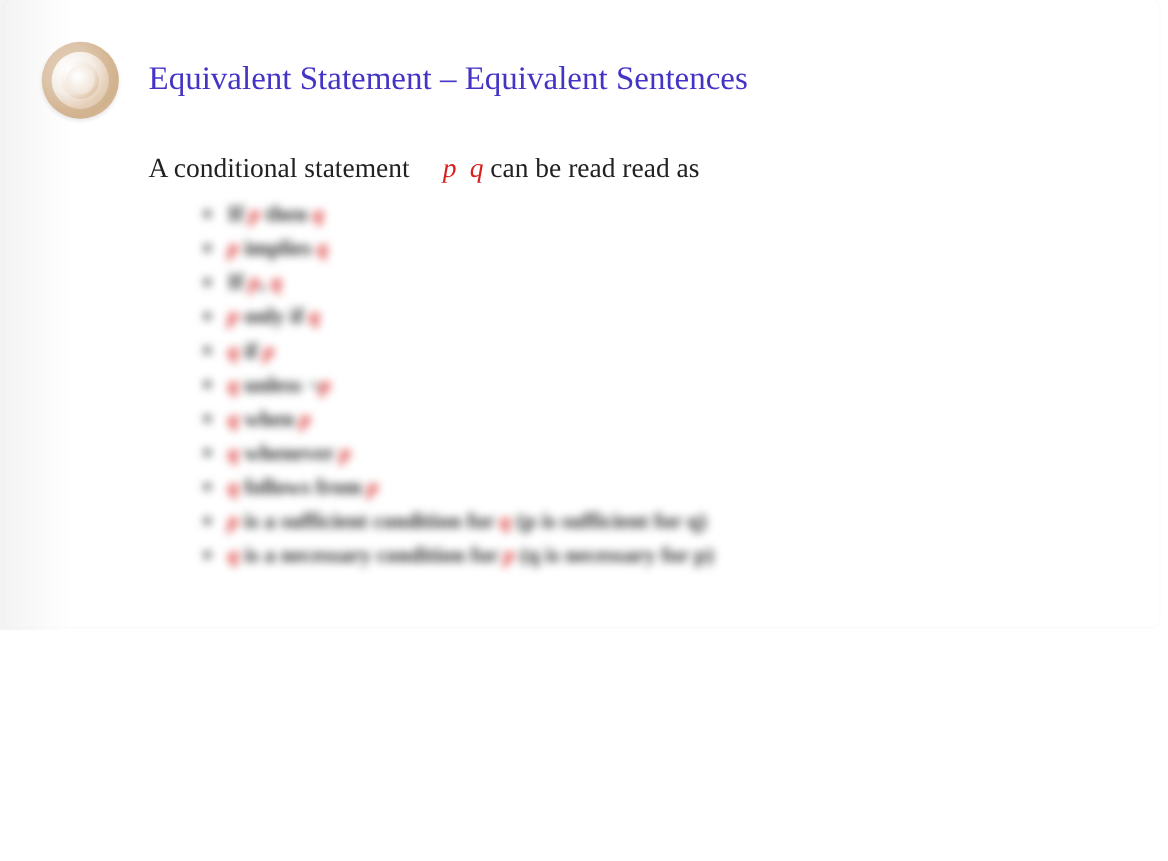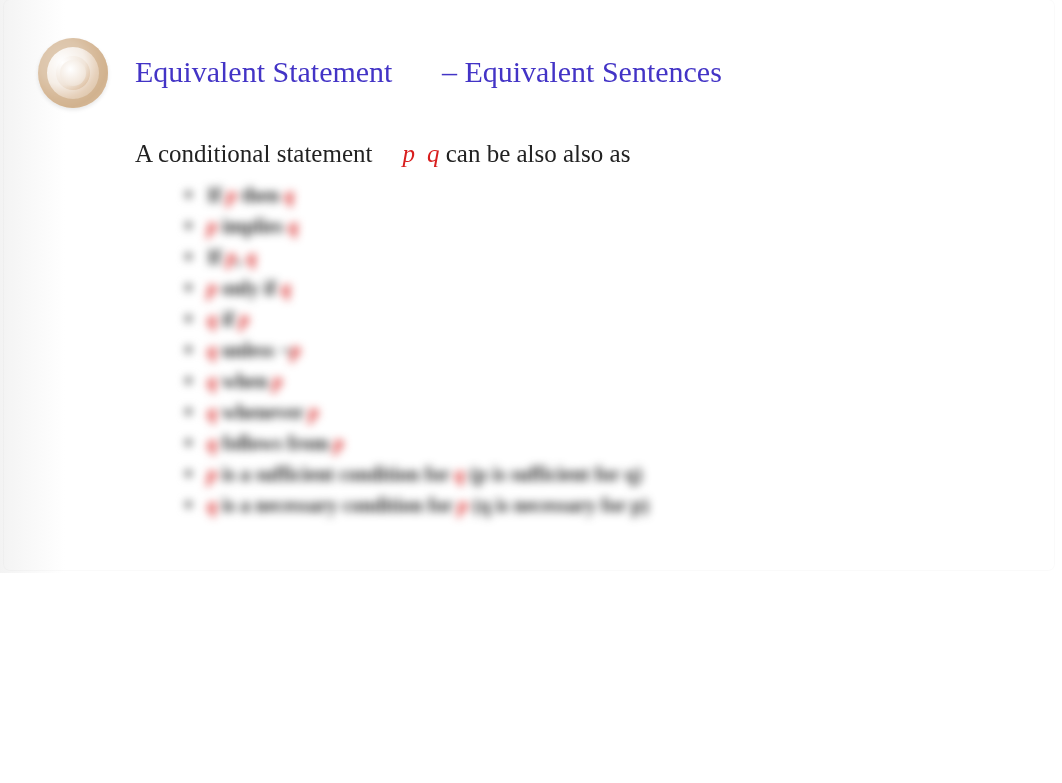--- a/index.html
+++ b/index.html
@@ -32,21 +32,21 @@
       background: radial-gradient(circle at 40% 35%, #fff 0%, #f3e9df 60%, #e6d5c4 100%);
     }
     .title {
       position: absolute;
       top: 55px;
       left: 135px;
       font-size: 30px;
       color: #4334c6;
       font-weight: normal;
     }
-    .title .seg2 { margin-left: 42px; }
+    .title .seg2 { }
 
     .intro {
       position: absolute;
       top: 140px;
       left: 135px;
       font-size: 25px;
       color: #222;
     }
     .intro .pvar, .intro .qvar { color: #d81e1e; font-style: italic; }
     .intro .gap { display:inline-block; width: 30px; }
@@ -97,21 +97,21 @@
 
 <div class="logo"></div>
 
 <div class="title">
   <span class="seg1">Equivalent Statement</span>
   <span class="seg2">– Equivalent Sentences</span>
 </div>
 
 <div class="intro">
   <span>A conditional statement</span><span class="gap"></span><span class="pvar">p</span><span class="arrgap"></span><span class="qvar">q</span>
-  <span>can be also also as</span>
+  <span>can be read read as</span>
 </div>
 
 <ul class="blur-list">
   <li><span>If </span><span class="rv">p</span><span> then </span><span class="rv">q</span></li>
   <li><span></span><span class="rv">p</span><span> implies </span><span class="rv">q</span></li>
   <li><span>If </span><span class="rv">p</span><span>, </span><span class="rv">q</span></li>
   <li><span></span><span class="rv">p</span><span> only if </span><span class="rv">q</span></li>
   <li><span></span><span class="rv">q</span><span> if </span><span class="rv">p</span></li>
   <li><span></span><span class="rv">q</span><span> unless ¬</span><span class="rv">p</span></li>
   <li><span></span><span class="rv">q</span><span> when </span><span class="rv">p</span></li>

